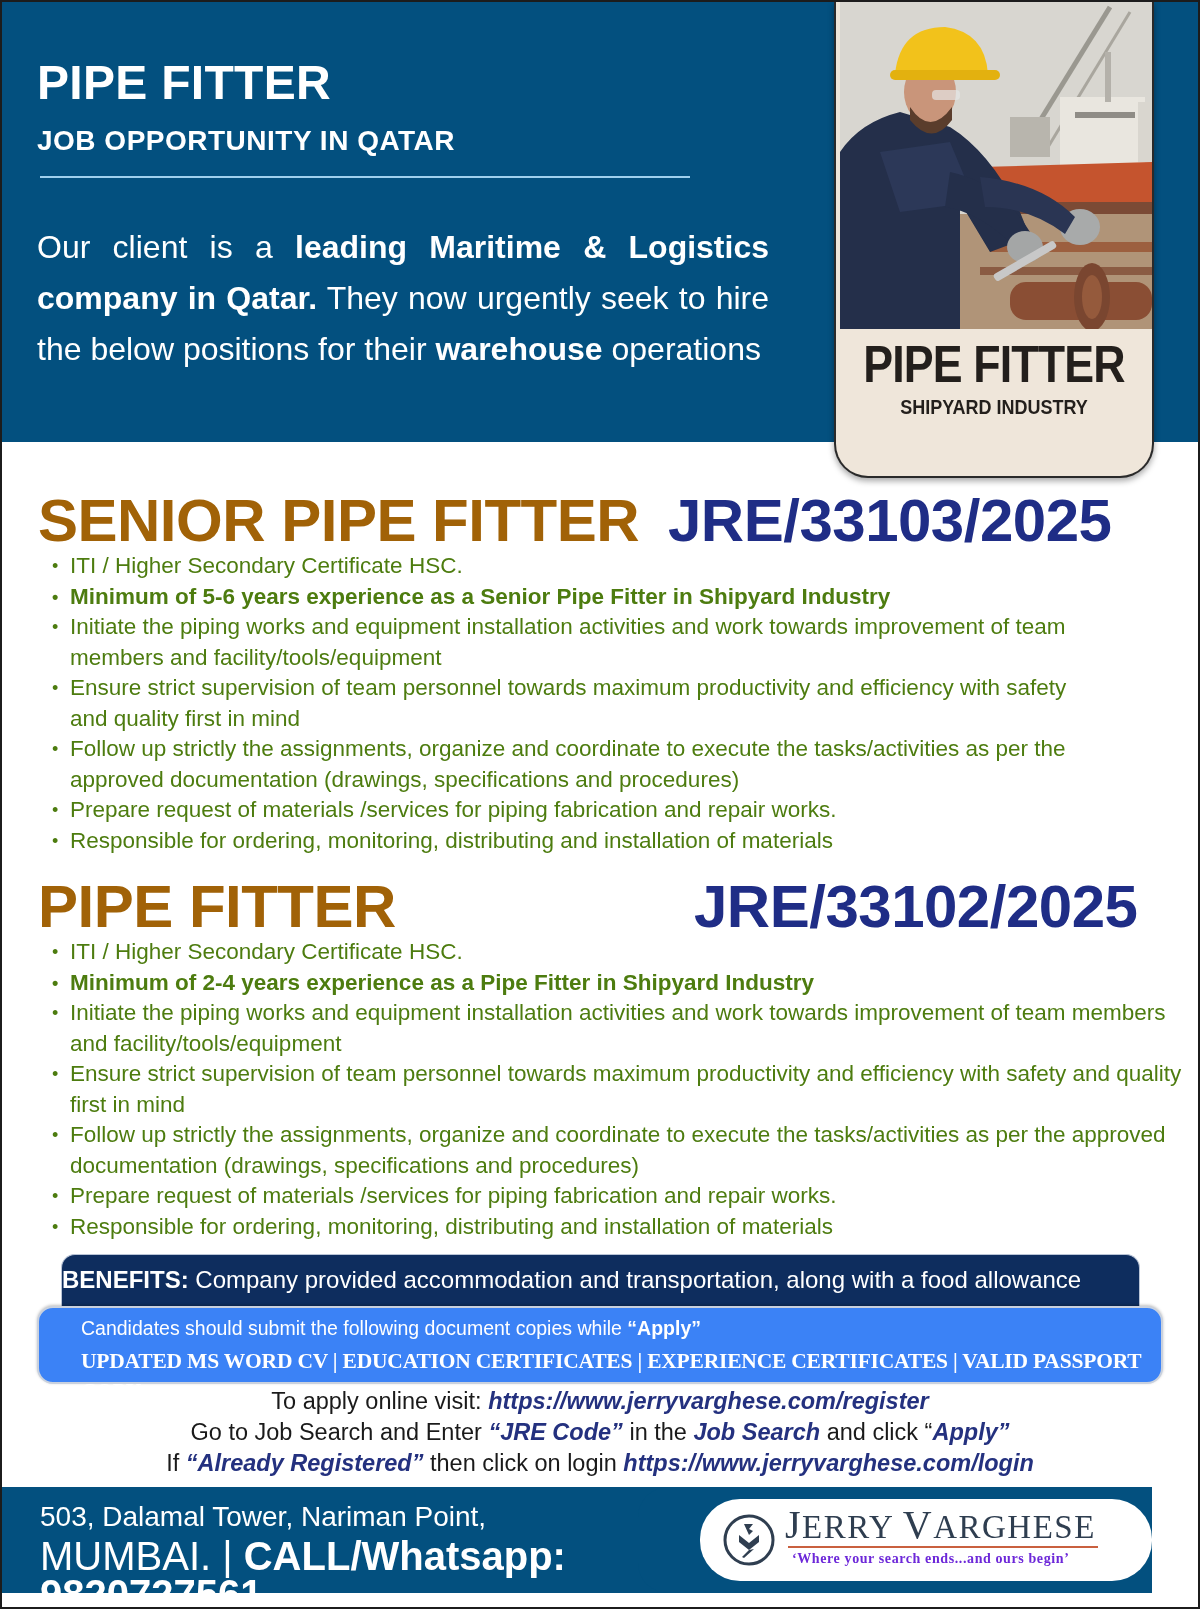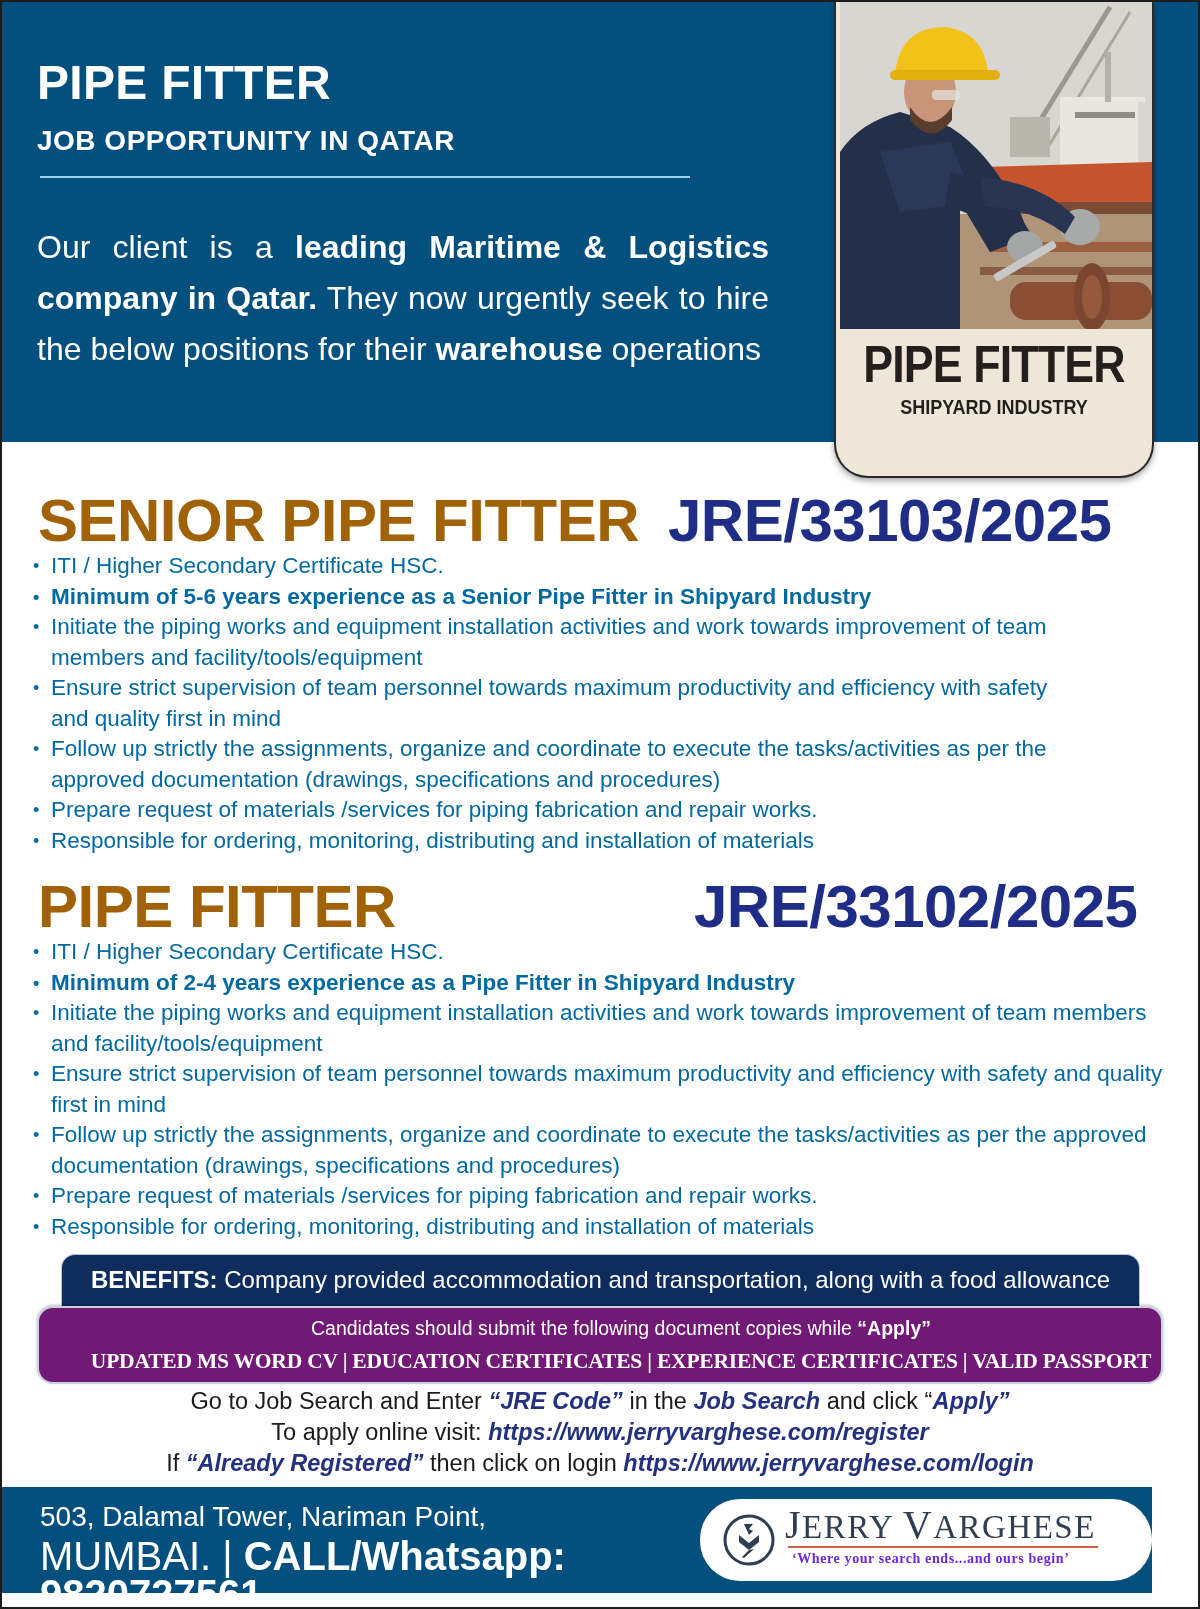--- a/index.html
+++ b/index.html
@@ -17,29 +17,29 @@
 
     
     .card { position: absolute; left: 834px; top: 2px; width: 320px; height: 476px; background: #efe6da; border: 2px solid #2a2a2a; border-top: none; border-radius: 0 0 34px 34px; overflow: hidden; box-shadow: 0 3px 6px rgba(0,0,0,0.35); }
     .photo { position: absolute; left: 4px; top: 0; width: 312px; height: 327px; overflow: hidden; background: linear-gradient(180deg, #d9d6cf 0%, #cfc9be 40%, #b7a38d 100%); }
     .card-title { position: absolute; left: 0; top: 332px; width: 100%; text-align: center; font-weight: bold; font-size: 52px; line-height: 60px; color: #231f1c; letter-spacing: -1px; transform: scaleX(0.86); }
     .card-subtitle { position: absolute; left: 0; top: 393px; width: 100%; text-align: center; font-weight: bold; font-size: 20px; line-height: 24px; color: #231f1c; transform: scaleX(0.9); }
 
     
     .job-title { position: absolute; font-weight: bold; color: #a16207; font-size: 60px; line-height: 66px; letter-spacing: -0.5px; white-space: nowrap; }
     .job-code { position: absolute; font-weight: bold; color: #1f2d86; font-size: 60px; line-height: 66px; letter-spacing: -0.5px; white-space: nowrap; }
-    .bullets { position: absolute; left: 33px; list-style: none; font-size: 22.5px; color: #0369a1; }
+    .bullets { position: absolute; left: 52px; list-style: none; font-size: 22.5px; color: #4d7c0f; }
     .bullets li { position: relative; padding-left: 18px; line-height: 30.5px; }
     .bullets li::before { content: "\2022"; position: absolute; left: 0; top: 0; font-size: 18px; }
     .bullets li.strong { font-weight: bold; }
 
     
-    .benefits { position: absolute; left: 61px; top: 1254px; width: 1079px; height: 60px; background: #0e2d5e; border-radius: 14px 14px 0 0; color: #fff; text-align: center; font-size: 24px; line-height: 50px; border: 1px solid #b9c4d6; border-bottom: none; }
+    .benefits { position: absolute; left: 61px; top: 1254px; width: 1079px; height: 60px; background: #0e2d5e; border-radius: 14px 14px 0 0; color: #fff; font-size: 24px; line-height: 50px; border: 1px solid #b9c4d6; border-bottom: none; }
     .benefits b { font-weight: bold; }
-    .docs { position: absolute; left: 37px; top: 1306px; width: 1126px; height: 78px; background: #701a75; border-radius: 16px; color: #fff; text-align: center; border: 2px solid #c9d1de; box-shadow: 0 -1px 3px rgba(0,0,0,0.25); padding-left: 42px; }
+    .docs { position: absolute; left: 37px; top: 1306px; width: 1126px; height: 78px; background: #3b82f6; border-radius: 16px; color: #fff; text-align: left; border: 2px solid #c9d1de; box-shadow: 0 -1px 3px rgba(0,0,0,0.25); padding-left: 42px; }
     .docs-line1 { font-size: 19.5px; line-height: 24px; margin-top: 8px; }
     .docs-line1 b { font-weight: bold; }
     .docs-line2 { font-size: 21.5px; line-height: 30px; font-weight: bold; margin-top: 6px; letter-spacing: -0.2px; font-family: Liberation Serif, serif; }
 
     
     .apply { position: absolute; left: 0; top: 1386px; width: 1200px; text-align: center; font-size: 23.5px; line-height: 31px; color: #1a1a1a; font-weight: bold; }
     .apply .hl { color: #24317f; font-style: italic; font-weight: bold; }
     .apply .plain { font-weight: normal; }
 
     
@@ -152,24 +152,24 @@
 
 <div class="docs">
   <div class="docs-line1">
     <span>Candidates should submit the following document copies while </span><b>“Apply”</b>
   </div>
   <div class="docs-line2">UPDATED MS WORD CV | EDUCATION CERTIFICATES | EXPERIENCE CERTIFICATES | VALID PASSPORT COPY</div>
 </div>
 
 <div class="apply">
   <div>
-    <span class="plain">Go to Job Search and Enter </span><span class="hl">“JRE Code”</span><span class="plain"> in the </span><span class="hl">Job Search</span><span class="plain"> and click “</span><span class="hl">Apply”</span>
+    <span class="plain">To apply online visit: </span><a class="hl">https://www.jerryvarghese.com/register</a>
   </div>
   <div>
-    <span class="plain">To apply online visit: </span><a class="hl">https://www.jerryvarghese.com/register</a>
+    <span class="plain">Go to Job Search and Enter </span><span class="hl">“JRE Code”</span><span class="plain"> in the </span><span class="hl">Job Search</span><span class="plain"> and click “</span><span class="hl">Apply”</span>
   </div>
   <div>
     <span class="plain">If </span><span class="hl">“Already Registered”</span><span class="plain"> then click on login </span><a class="hl">https://www.jerryvarghese.com/login</a>
   </div>
 </div>
 
 <div class="footer-left">
   <div class="addr1">503, Dalamal Tower, Nariman Point,</div>
   <div class="addr2">
     <span>MUMBAI. | </span><b>CALL/Whatsapp: 9820727561</b>

